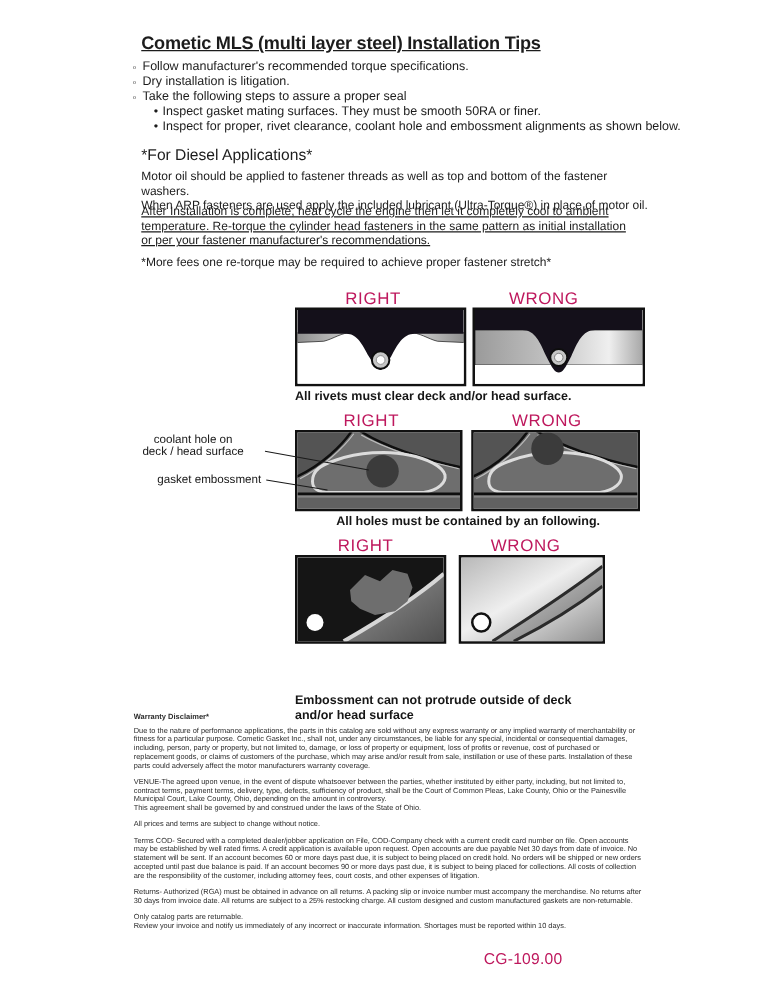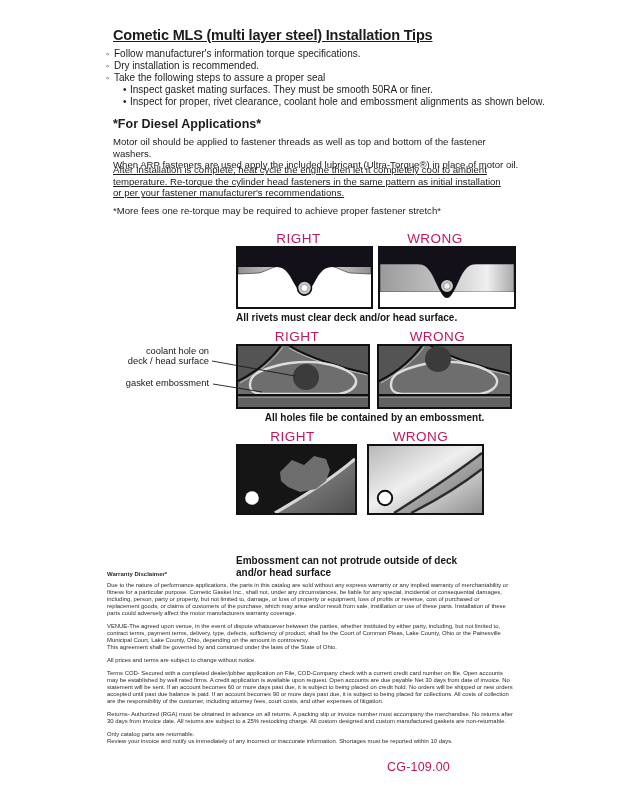--- a/index.html
+++ b/index.html
@@ -19,21 +19,21 @@
     white-space: nowrap;
   }
   .bullets { position: absolute; left: 106px; top: 48px; font-size: 10px; line-height: 12px; }
   .b { display: flex; white-space: nowrap; }
   .b .m { width: 8px; font-size: 9px; }
   .b.sub { padding-left: 17px; }
   .b.sub .m { width: 7px; font-size: 10px; }
 
   .diesel-h {
     position: absolute; left: 113px; top: 117px;
-    font-size: 12.5px; font-weight: bold; white-space: nowrap;
+    font-size: 12.5px; font-weight: normal; white-space: nowrap;
   }
   .para {
     position: absolute; left: 113px; width: 412px;
     font-size: 9.6px; line-height: 11.7px; white-space: pre-line;
   }
   .p1 { top: 136px; }
   .p2 { top: 164px; text-decoration: underline; }
   .note { top: 205px; white-space: nowrap; }
 
   .dlabel {
@@ -59,21 +59,21 @@
   .caption { position: absolute; font-size: 10px; font-weight: bold; color: #161616; }
   .cap1 { left: 236px; top: 312px; white-space: nowrap; }
   .cap2 { left: 236px; top: 412px; width: 277px; text-align: center; white-space: nowrap; }
   .cap3 { left: 236px; top: 517px; width: 260px; line-height: 11.5px; white-space: pre-line; margin-top: 38px; }
 
   .side-label {
     position: absolute; left: 100px; width: 109px;
     font-size: 9.3px; line-height: 9.8px;
     text-align: right; white-space: pre-line; color: #161616;
   }
-  .coolant { top: 347px; }
+  .coolant { top: 347px; text-align: center; }
   .gasket { top: 379px; }
 
   .leader-lines { position: absolute; left: 0; top: 0; pointer-events: none; }
 
   .fineprint { position: absolute; left: 107px; top: 571px; width: 406px; color: #2b2b2b; }
   .fp-h { font-size: 6px; font-weight: bold; margin-bottom: 5px; }
   .fp { font-size: 5.9px; line-height: 7px; margin-bottom: 6px; white-space: pre-line; }
 
   .footer {
     position: absolute; left: 387px; top: 760px;
@@ -83,25 +83,25 @@
 </head>
 <body>
 
 <div class="page">
 
   <h1 class="title">Cometic MLS (multi layer steel) Installation Tips</h1>
 
   <div class="bullets">
     <div class="b">
       <span class="m">◦</span>
-      <span>Follow manufacturer's information torque specifications.</span>
+      <span>Follow manufacturer's recommended torque specifications.</span>
     </div>
     <div class="b">
       <span class="m">◦</span>
-      <span>Dry installation is recommended.</span>
+      <span>Dry installation is litigation.</span>
     </div>
     <div class="b">
       <span class="m">◦</span>
       <span>Take the following steps to assure a proper seal</span>
     </div>
     <div class="b sub">
       <span class="m">•</span>
       <span>Inspect gasket mating surfaces.  They must be smooth 50RA or finer.</span>
     </div>
     <div class="b sub">
@@ -193,21 +193,21 @@
       <path d="M49,-2 H133 V28 C103,22 66,10 49,-2 Z" fill="#545454" stroke="#0f0f0f" stroke-width="2"></path>
       <path d="M51,2 C70,13 103,23 130,29" fill="none" stroke="#bdbdbd" stroke-width="1"></path>
       <path d="M12,39 C12,30 19,26 31,22 C48,16 72,14 89,18 C104,21 116,27 118,34 C119,40 113,46 101,48 L26,48 C16,48 12,45 12,39 Z" fill="none" stroke="#dcdcdc" stroke-width="2.4"></path>
       <circle cx="59" cy="13" r="13" fill="#3b3b3b"></circle>
       <rect x="0" y="49" width="131" height="12" fill="#616161"></rect>
       <line x1="0" y1="49" x2="131" y2="49" stroke="#0f0f0f" stroke-width="2"></line>
       <line x1="0" y1="51.5" x2="131" y2="51.5" stroke="#9e9e9e" stroke-width="0.8"></line>
     </svg>
   </div>
 
-  <div class="caption cap2">All holes file be contained by an embossment.</div>
+  <div class="caption cap2">All holes must be contained by an following.</div>
 
   <div class="dlabel r3-right">RIGHT</div>
   <div class="dlabel r3-wrong">WRONG</div>
 
   <div class="panel p-r3-right">
     <svg width="117" height="67" viewBox="0 0 117 67">
       <defs>
         <linearGradient id="r3g" x1="0" y1="0" x2="1" y2="1">
           <stop offset="0" stop-color="#9a9a9a"></stop>
             <stop offset="1" stop-color="#4f4f4f"></stop>

